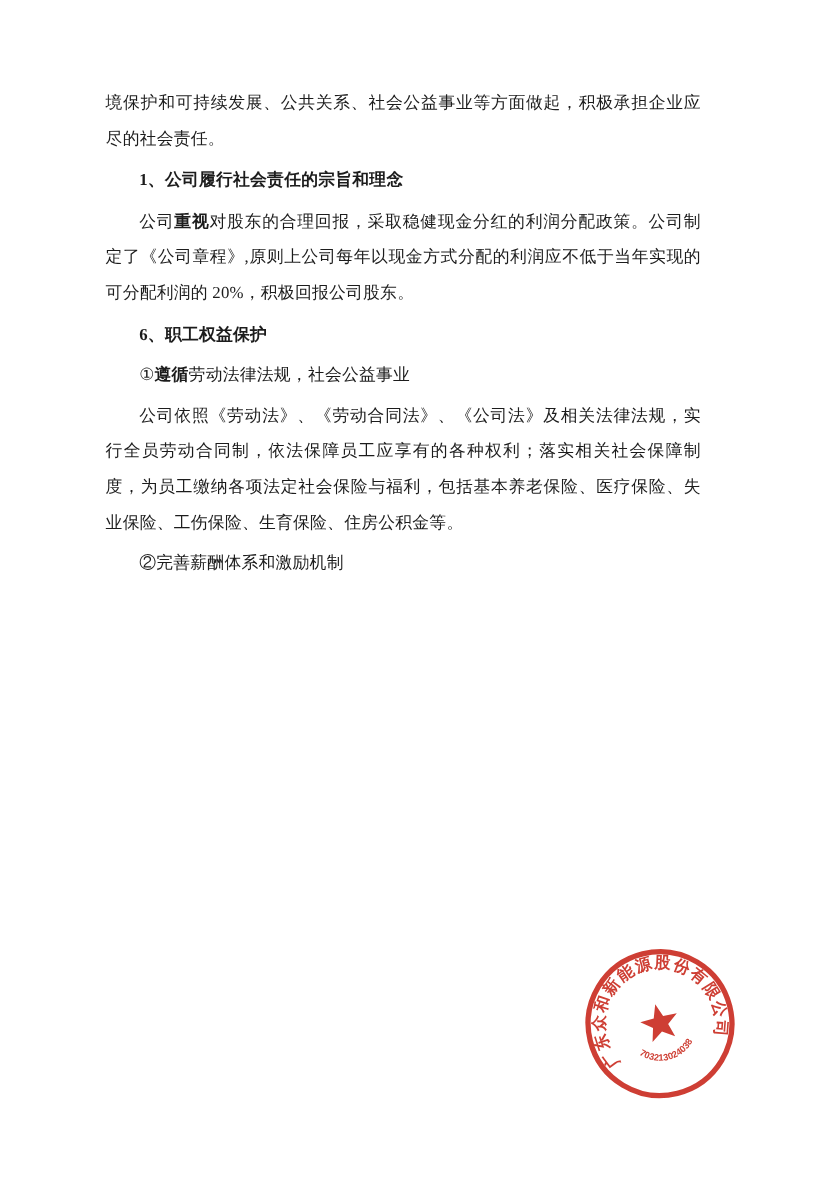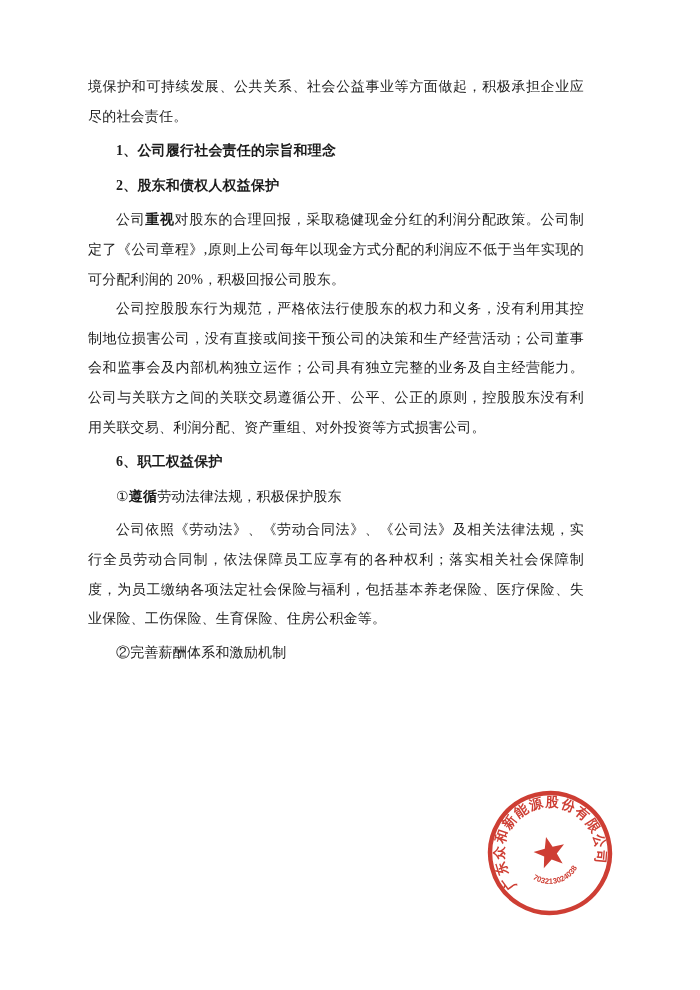--- a/index.html
+++ b/index.html
@@ -53,25 +53,23 @@
     font-weight: bold;
   }
 </style>
 </head>
 <body>
 
 <div class="page">
   <div class="doc" id="doc">
       <p class="cont"><span>境保护和可持续发展、公共关系、社会公益事业等方面做起，积极承担企业应尽的社会责任。</span></p>
       <p class="heading"><b>1、公司履行社会责任的宗旨和理念</b></p>
-      <p class="heading"><b>2、股东和债权人权益保护</b></p>
       <p class="body"><span>公司</span><b>重视</b><span>对股东的合理回报，采取稳健现金分红的利润分配政策。公司制定了《公司章程》,原则上公司每年以现金方式分配的利润应不低于当年实现的可分配利润的 20%，积极回报公司股东。</span></p>
-      <p class="body"><span>公司控股股东行为规范，严格依法行使股东的权力和义务，没有利用其控制地位损害公司，没有直接或间接干预公司的决策和生产经营活动；公司董事会和监事会及内部机构独立运作；公司具有独立完整的业务及自主经营能力。公司与关联方之间的关联交易遵循公开、公平、公正的原则，控股股东没有利用关联交易、利润分配、资产重组、对外投资等方式损害公司。</span></p>
       <p class="heading"><b>6、职工权益保护</b></p>
-      <p class="sub"><span>①</span><b>遵循</b><span>劳动法律法规，积极保护股东</span></p>
+      <p class="sub"><span>①</span><b>遵循</b><span>劳动法律法规，社会公益事业</span></p>
       <p class="body"><span>公司依照《劳动法》、《劳动合同法》、《公司法》及相关法律法规，实行全员劳动合同制，依法保障员工应享有的各种权利；落实相关社会保障制度，为员工缴纳各项法定社会保险与福利，包括基本养老保险、医疗保险、失业保险、工伤保险、生育保险、住房公积金等。</span></p>
       <p class="sub"><span>②完善薪酬体系和激励机制</span></p>
     </div>
 </div>
 
 <div class="seal">
   <svg viewBox="0 0 124 124">
     <defs>
       <path id="arcTop" d="M 23.8 85.8 A 45 45 0 1 1 100.2 85.8" fill="none"></path>
       <path id="arcBot" d="M 38.4 80.5 A 30 30 0 0 0 85.6 80.5" fill="none"></path>

